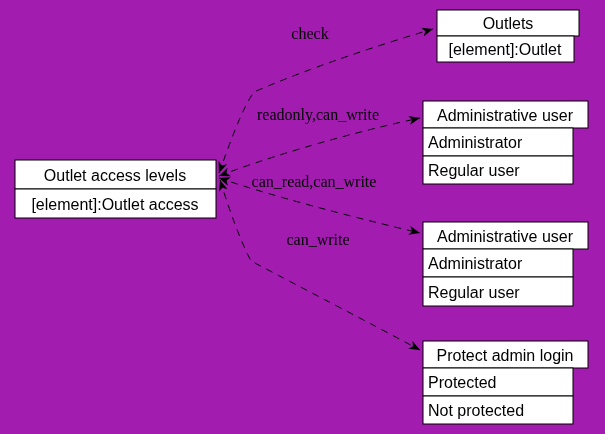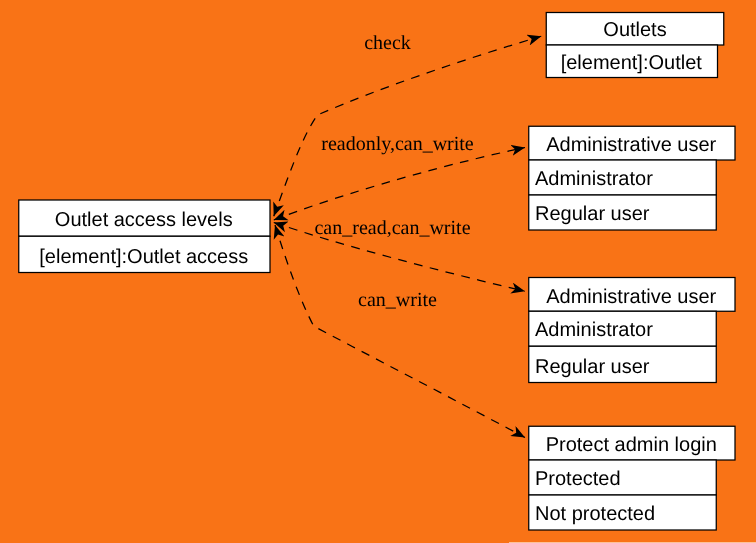--- a/index.html
+++ b/index.html
@@ -4,21 +4,21 @@
 <style>
   html, body {
     margin: 0;
     padding: 0;
     background: #ffffff;
   }
   .diagram-wrap {
     position: relative;
     width: 605px;
     height: 434px;
-    background: #f97316;
+    background: #a21caf;
     font-family: "Liberation Sans", sans-serif;
   }
   svg { display: block; }
   .node-rect {
     fill: #ffffff;
     stroke: #000000;
     stroke-width: 1;
   }
   .node-title {
     font-family: "Liberation Sans", sans-serif;

